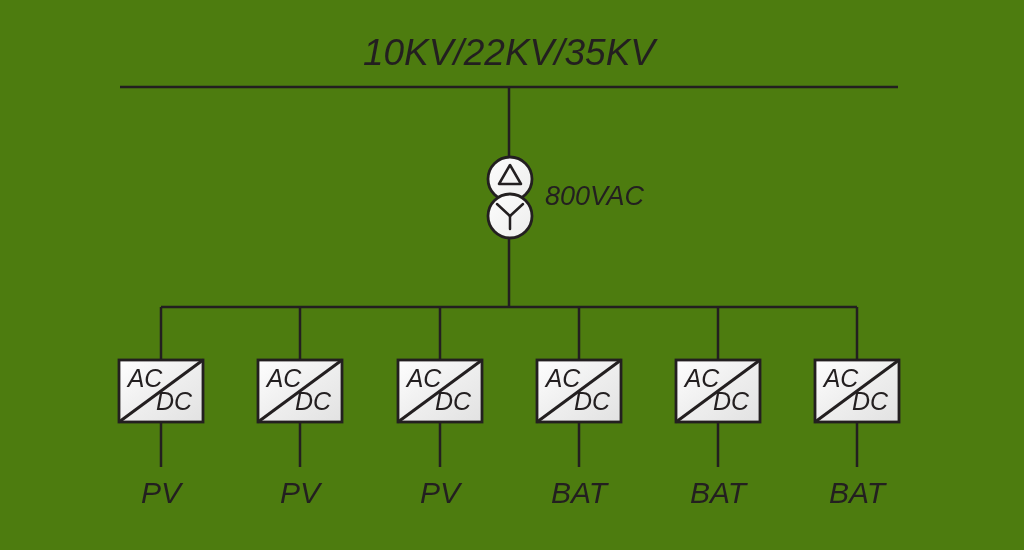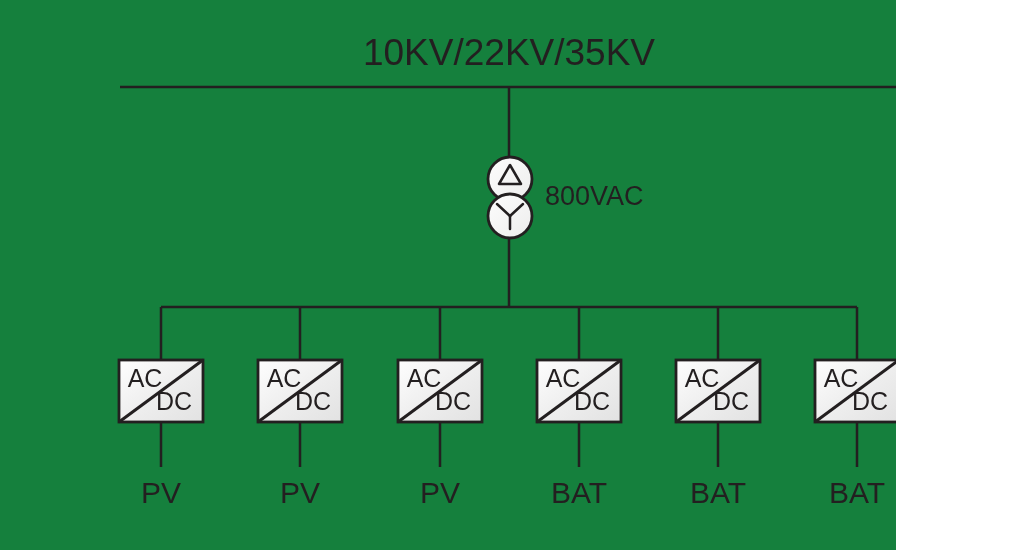--- a/index.html
+++ b/index.html
@@ -2,25 +2,26 @@
 <html><head>
 <meta charset="utf-8">
 <style>
   html, body {
     margin: 0;
     padding: 0;
     background: #ffffff;
   }
   .canvas {
     position: relative;
-    width: 896px;
+    width: 1024px;
     height: 550px;
-    background: #15803d;
+    background: #4d7c0f;
     overflow: hidden;
     font-family: "Liberation Sans", sans-serif;
+    font-style: italic;
   }
   svg text {
     font-family: "Liberation Sans", sans-serif;
     fill: #231f20;
   }
   .t-title   { font-size: 37px; }
   .t-volt    { font-size: 27px; }
   .t-acdc    { font-size: 25px; }
   .t-term    { font-size: 30px; }
   .wire      { stroke: #231f20; stroke-width: 2.5; fill: none; }

